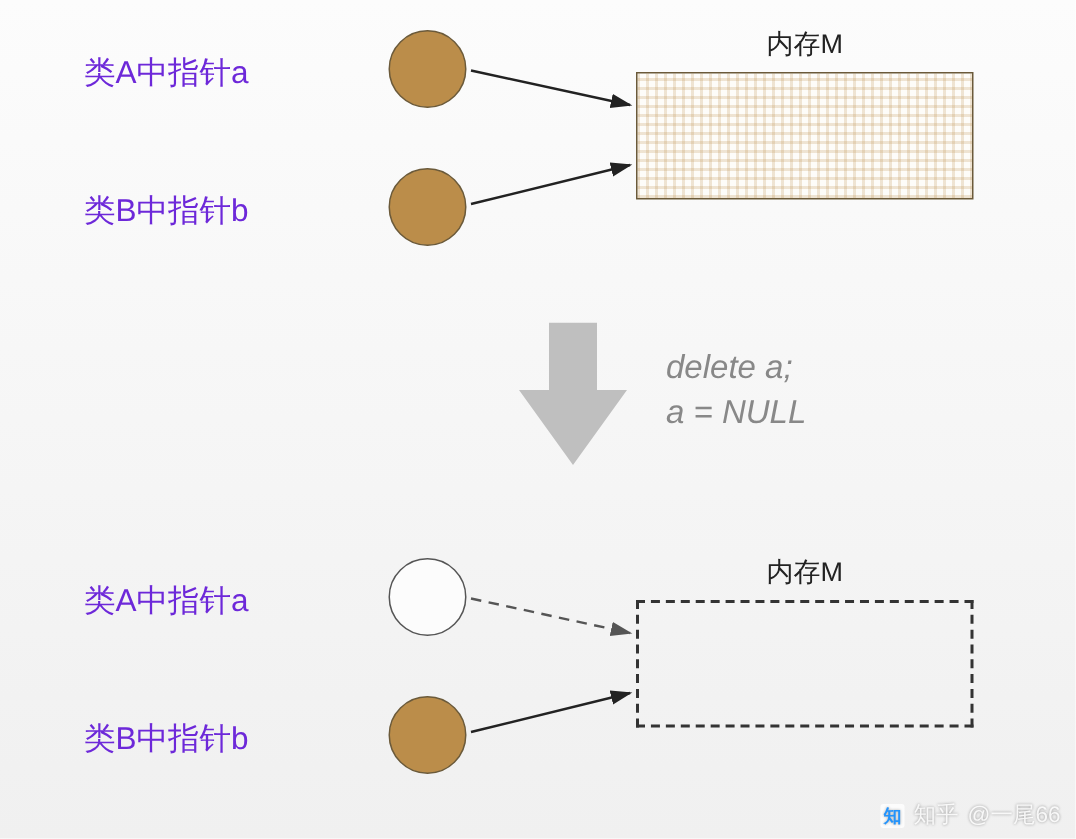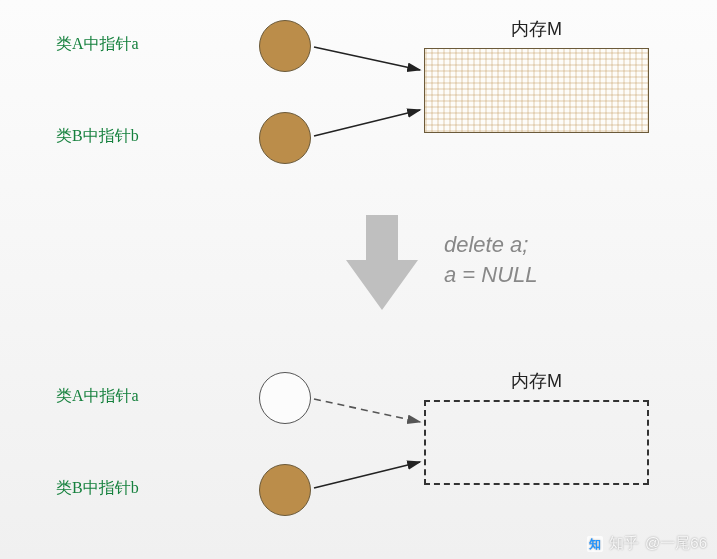--- a/index.html
+++ b/index.html
@@ -6,24 +6,23 @@
   body {
     width: 717px;
     height: 559px;
     background: linear-gradient(to bottom, #fcfcfc 0%, #f0f0f0 100%);
     font-family: "Microsoft YaHei", "SimHei", Arial, sans-serif;
     position: relative;
     overflow: hidden;
   }
   .label {
     position: absolute;
-    font-size: 16px;
-    color: #15803d;
+    font-size: 21px;
+    color: #6d28d9;
     white-space: nowrap;
-    font-family: Liberation Serif, serif;
   }
   .circle {
     position: absolute;
     width: 52px;
     height: 52px;
     border-radius: 50%;
   }
   .circle.filled {
     background: #bb8d4a;
     border: 1.5px solid #6b5a3a;

